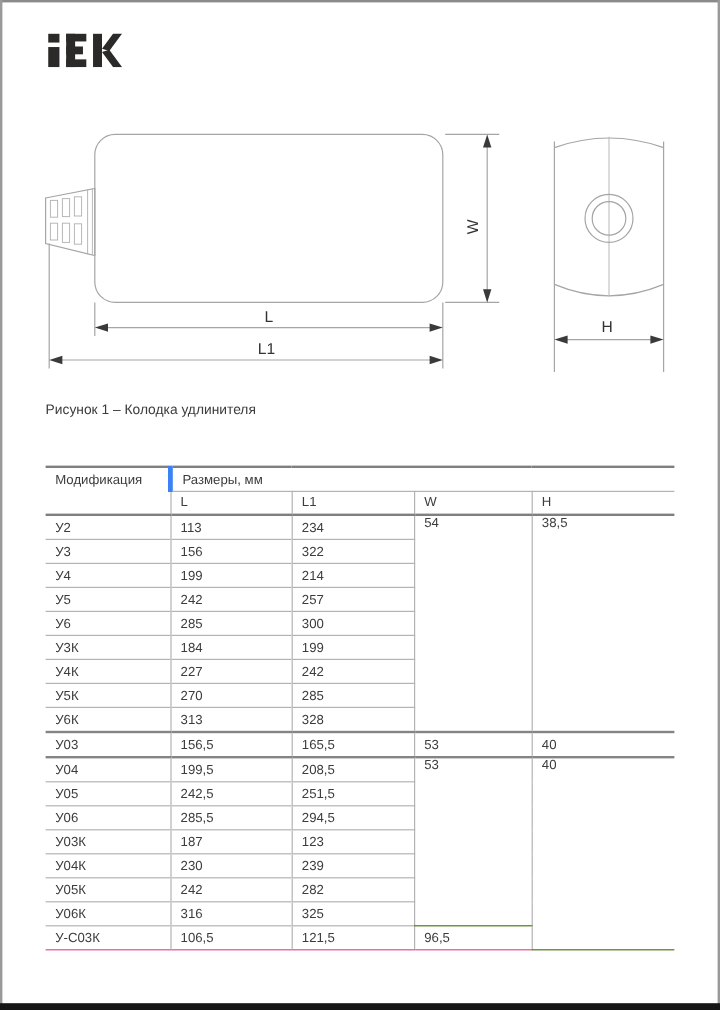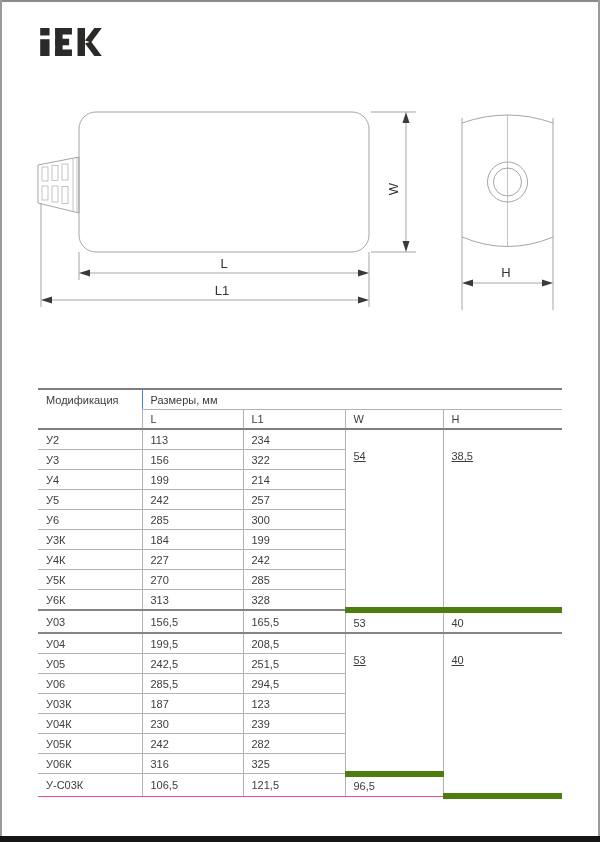--- a/index.html
+++ b/index.html
@@ -29,28 +29,28 @@
     font-size:11px; color:#3c3c3c;
     border-top:2px solid #7f7f7f;
   }
   .dim-table th, .dim-table td {
     font-weight:normal; text-align:left; padding:0 0 0 8px;
     vertical-align:middle; white-space:nowrap; overflow:hidden;
   }
   .dim-table thead tr.group-row th { height:19px; }
   .dim-table thead tr.sub-row  th { height:18px; }
   .dim-table th.mod-header { vertical-align:top; padding-top:4px; border-bottom:2px solid #7f7f7f; }
-  .dim-table th.dims-header { border-bottom:1px solid #b3b3b3; border-left:1px solid #3b82f6; }
+  .dim-table th.dims-header { border-bottom:1px solid #b3b3b3; border-left:4px solid #3b82f6; }
   .dim-table thead tr.sub-row th { border-bottom:2px solid #7f7f7f; border-left:1px solid #b3b3b3; }
   .dim-table tbody td { height:19px; }
   .dim-table tbody td:not(:first-child) { border-left:1px solid #b3b3b3;margin-left:32px; }
   .dim-table tbody tr:not(:first-child) td { border-top:1px solid #b3b3b3; }
   .dim-table tbody tr.sep td { border-top:2px solid #848484; }
   .dim-table tbody tr:last-child td { border-bottom:1px solid #ec4899; }
-  .dim-table tbody td[rowspan] { vertical-align:top; padding-top:20px; border-bottom:6px solid #4d7c0f;text-decoration:underline; }
+  .dim-table tbody td[rowspan] { vertical-align:top; padding-top:0; border-bottom:1px solid #4d7c0f; }
 </style>
 </head>
 <body>
 
 <div class="page">
   <div class="frame-top"></div>
   <div class="frame-left"></div>
   <div class="frame-right"></div>
   <div class="footer-bar"></div>
 
@@ -127,20 +127,21 @@
     </g>
 
     <g>
       <line class="dline" x1="467" y1="188" x2="548" y2="188"></line>
       <polygon class="arrow" points="462,188 473,184.5 473,191.5"></polygon>
       <polygon class="arrow" points="553,188 542,184.5 542,191.5"></polygon>
       <text class="dimlabel" x="506" y="182" text-anchor="middle">H</text>
     </g>
   </svg>
 
+  <div class="caption">Рисунок 1 – Колодка удлинителя</div>
 
   <table class="dim-table">
     <colgroup>
       <col style="width:104px">
         <col style="width:101px">
         <col style="width:102px">
       <col style="width:98px">
         <col style="width:119px">
     </colgroup>
     <thead>

